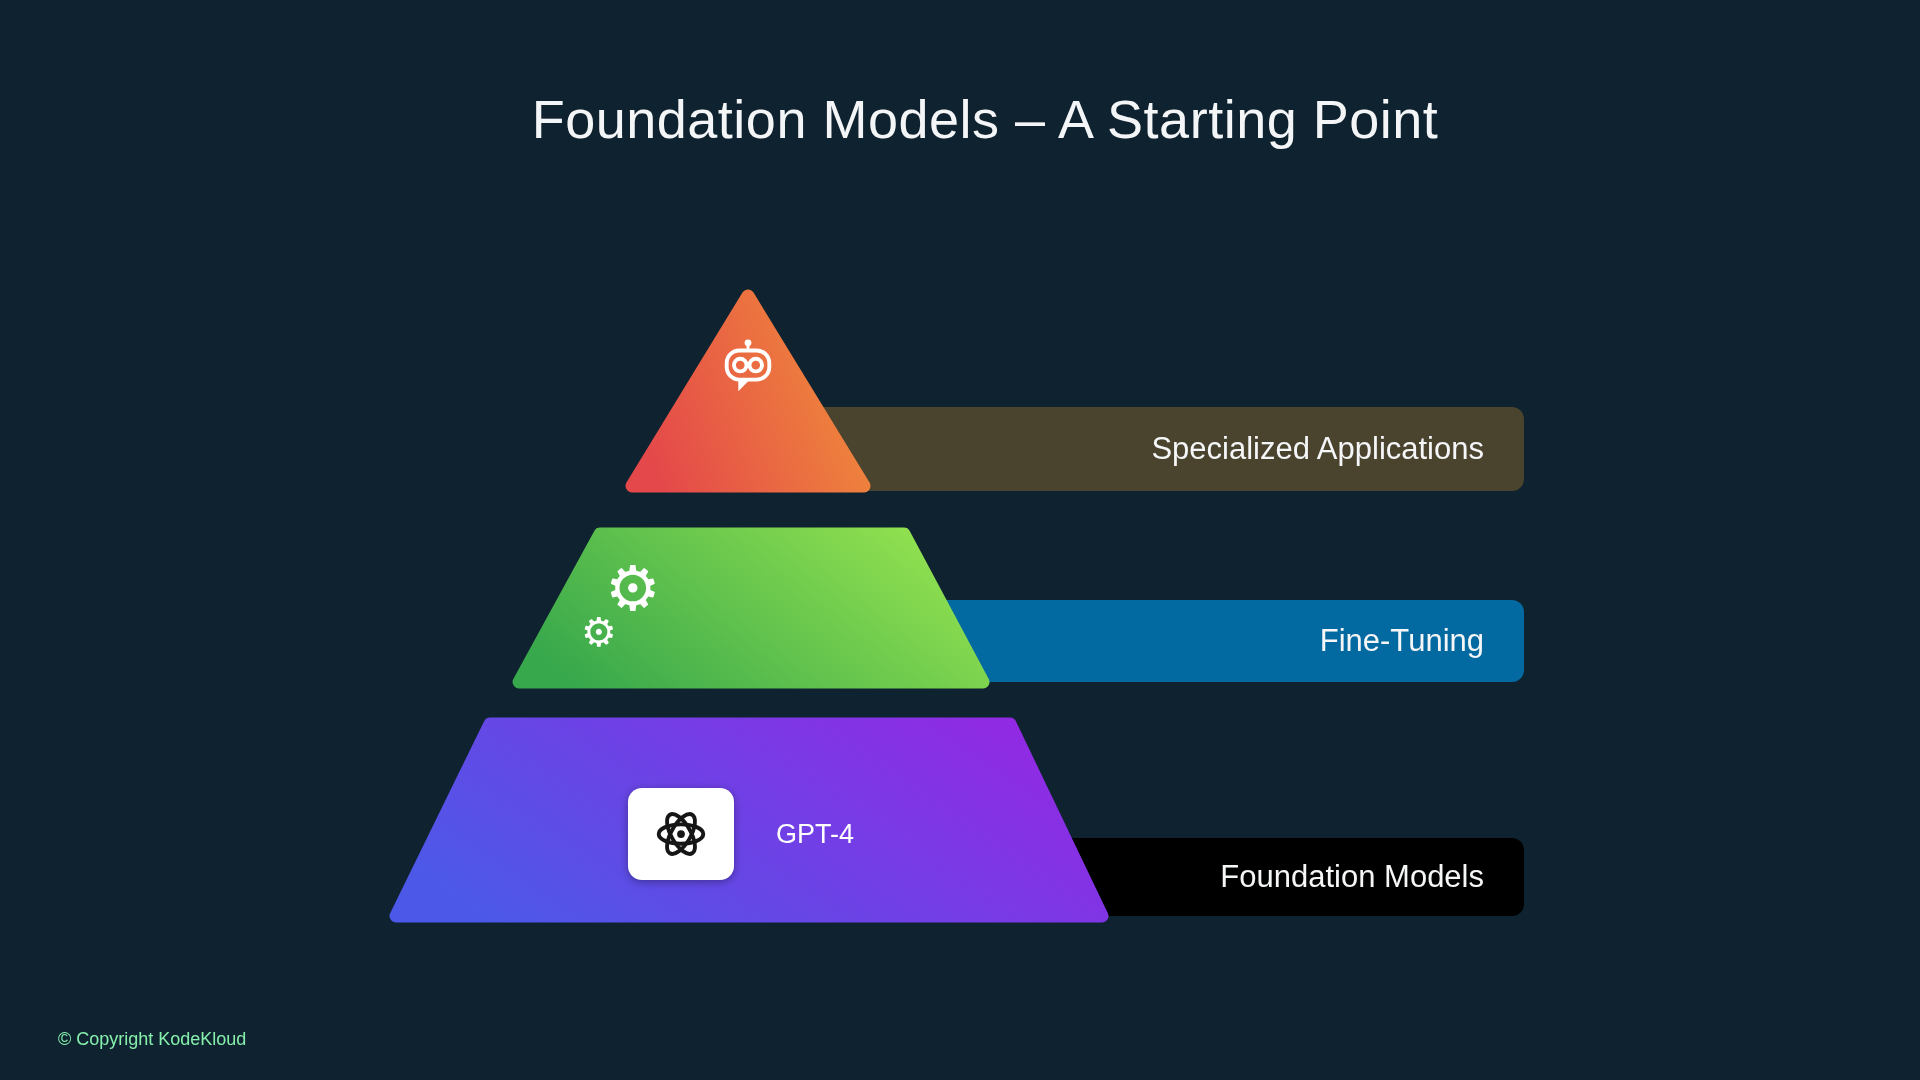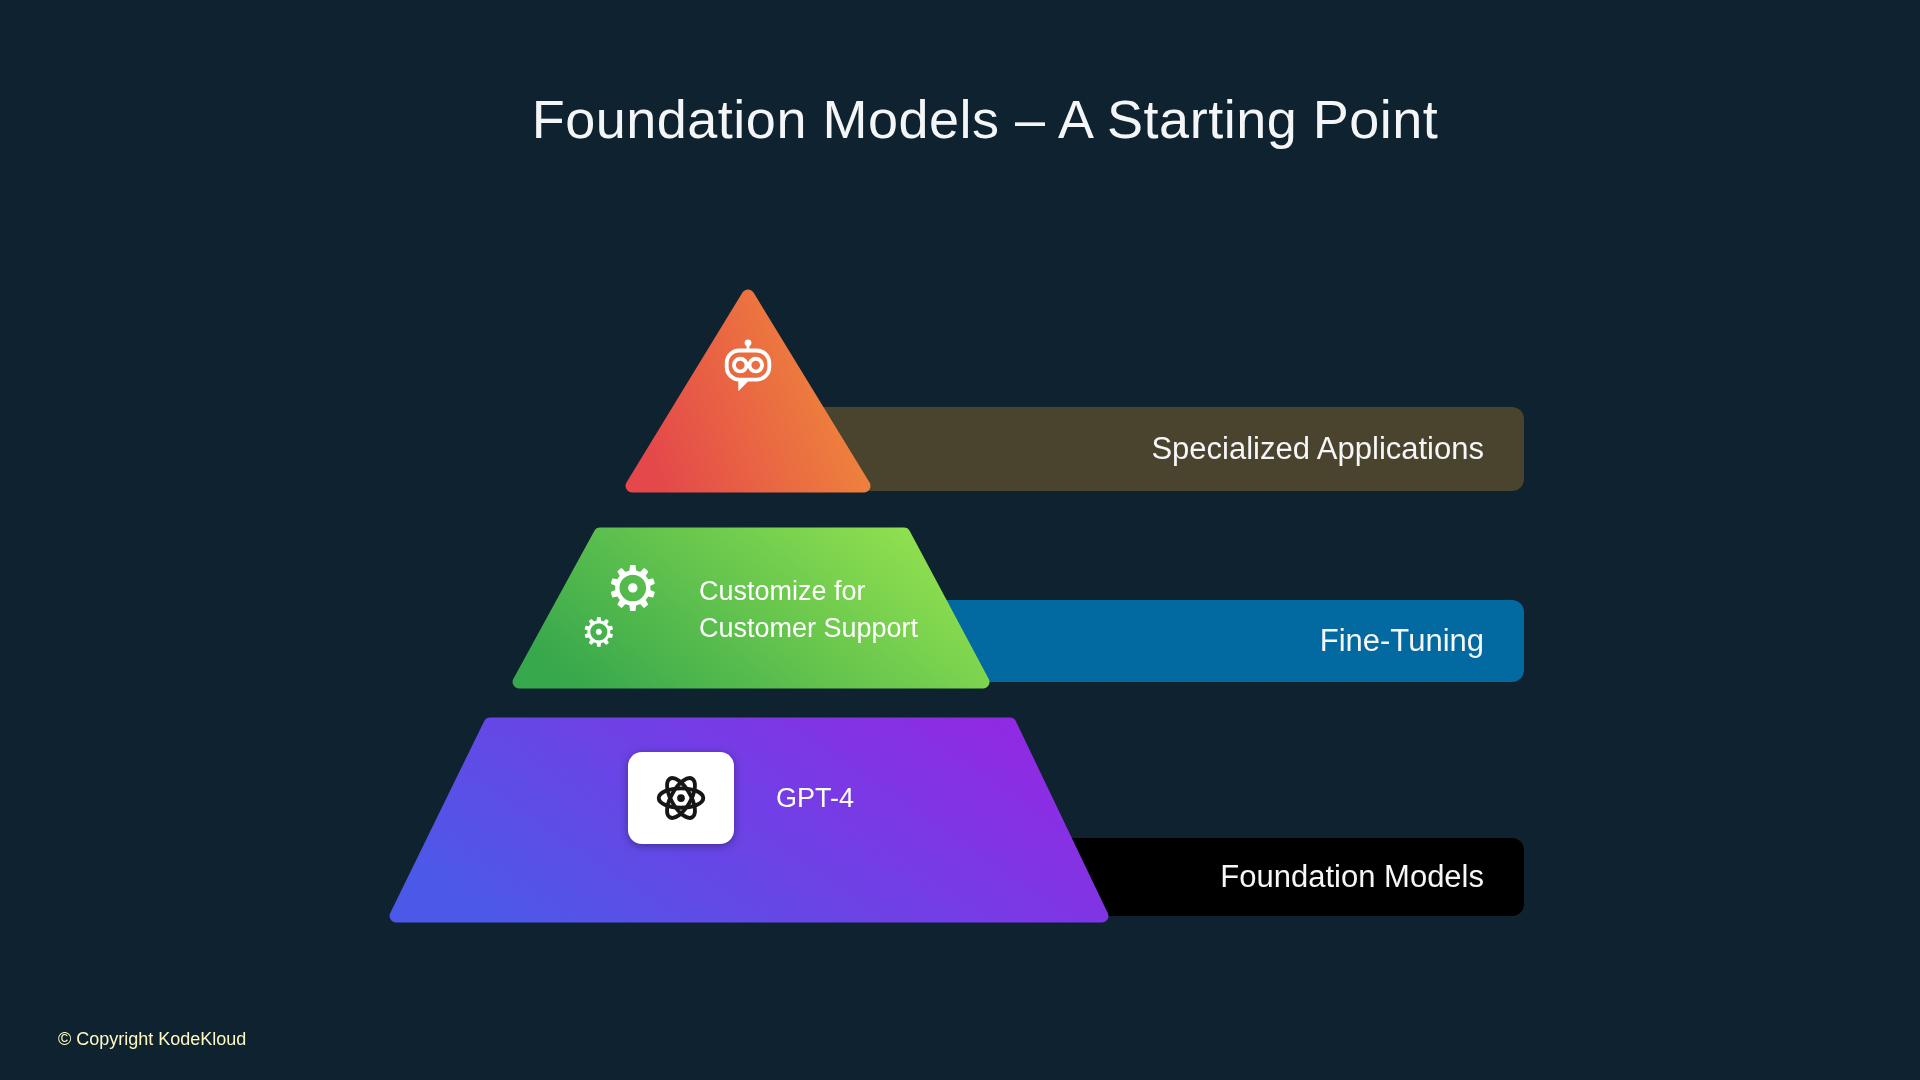--- a/index.html
+++ b/index.html
@@ -157,35 +157,31 @@
       <circle cx="40" cy="30" r="6.5" fill="none" stroke="#ffffff" stroke-width="4"></circle>
       <path d="M22 45 L22 57 L34 45 Z" fill="#ffffff"></path>
     </svg>
   </div>
 
   <div class="overlay" style="left:575px; top:558px; width:420px; height:110px;">
     <div style="position:absolute; left:0; top:0; width:110px; height:110px;">
       <span class="gear-glyph" style="left:30px; top:0; font-size:62px;">⚙</span>
       <span class="gear-glyph" style="left:6px; top:54px; font-size:40px;">⚙</span>
     </div>
-    <div class="layer-label-left" style="position:absolute; left:124px; top:15px;">
-      <div>Customize for</div>
-      <div>Customer Support</div>
-    </div>
   </div>
 
-  <div class="overlay gpt-row" style="left:628px; top:752px;justify-content:center;">
+  <div class="overlay gpt-row" style="left:628px; top:788px;justify-content:center;">
     <div class="logo-box">
       <svg width="62" height="62" viewBox="0 0 64 64">
         <g fill="none" stroke="#161616" stroke-width="4">
           <ellipse cx="32" cy="32" rx="23" ry="10"></ellipse>
           <ellipse cx="32" cy="32" rx="23" ry="10" transform="rotate(60 32 32)"></ellipse>
           <ellipse cx="32" cy="32" rx="23" ry="10" transform="rotate(120 32 32)"></ellipse>
         </g>
         <circle cx="32" cy="32" r="4" fill="#161616"></circle>
       </svg>
     </div>
     <span class="gpt-label">GPT-4</span>
   </div>
 
-  <div class="copyright" style="color: #fef9c3;">© Copyright KodeKloud</div>
+  <div class="copyright" style="color: #86efac;">© Copyright KodeKloud</div>
 
 </div>
 
 </body></html>

